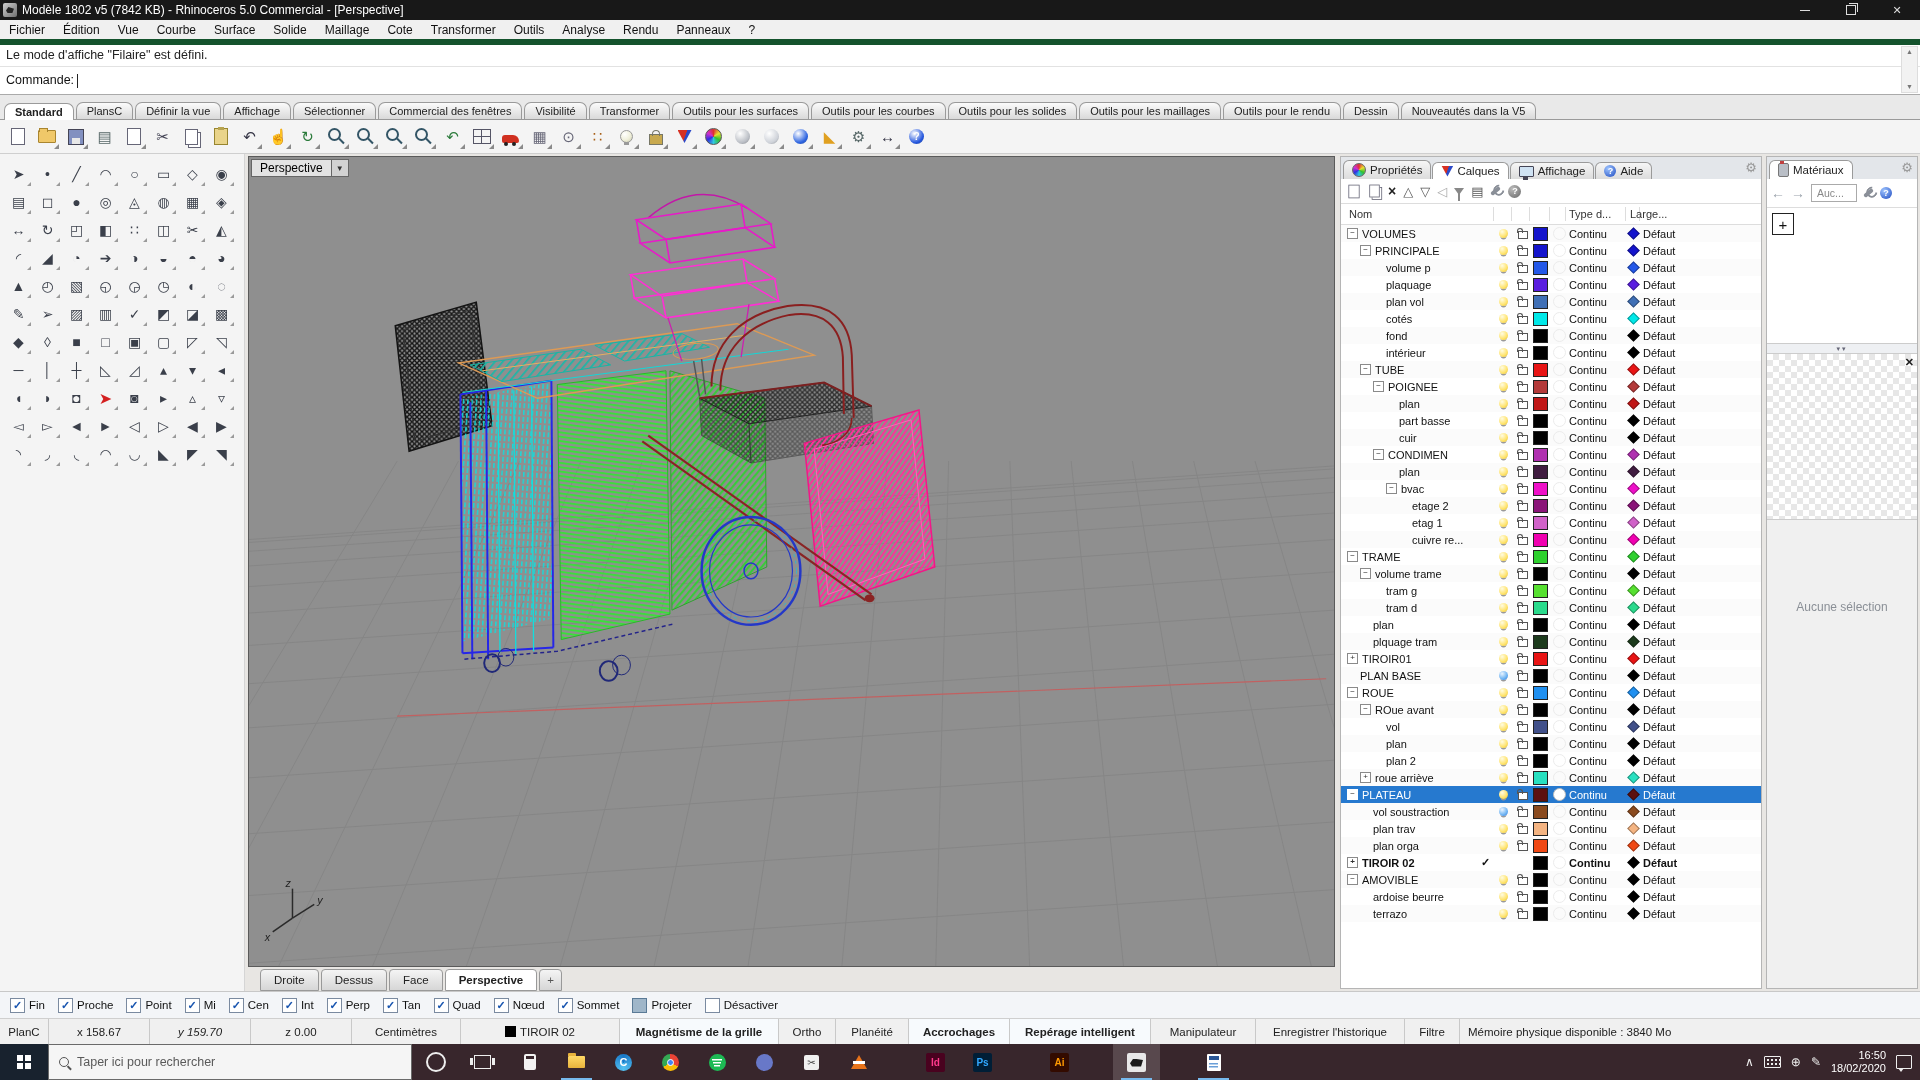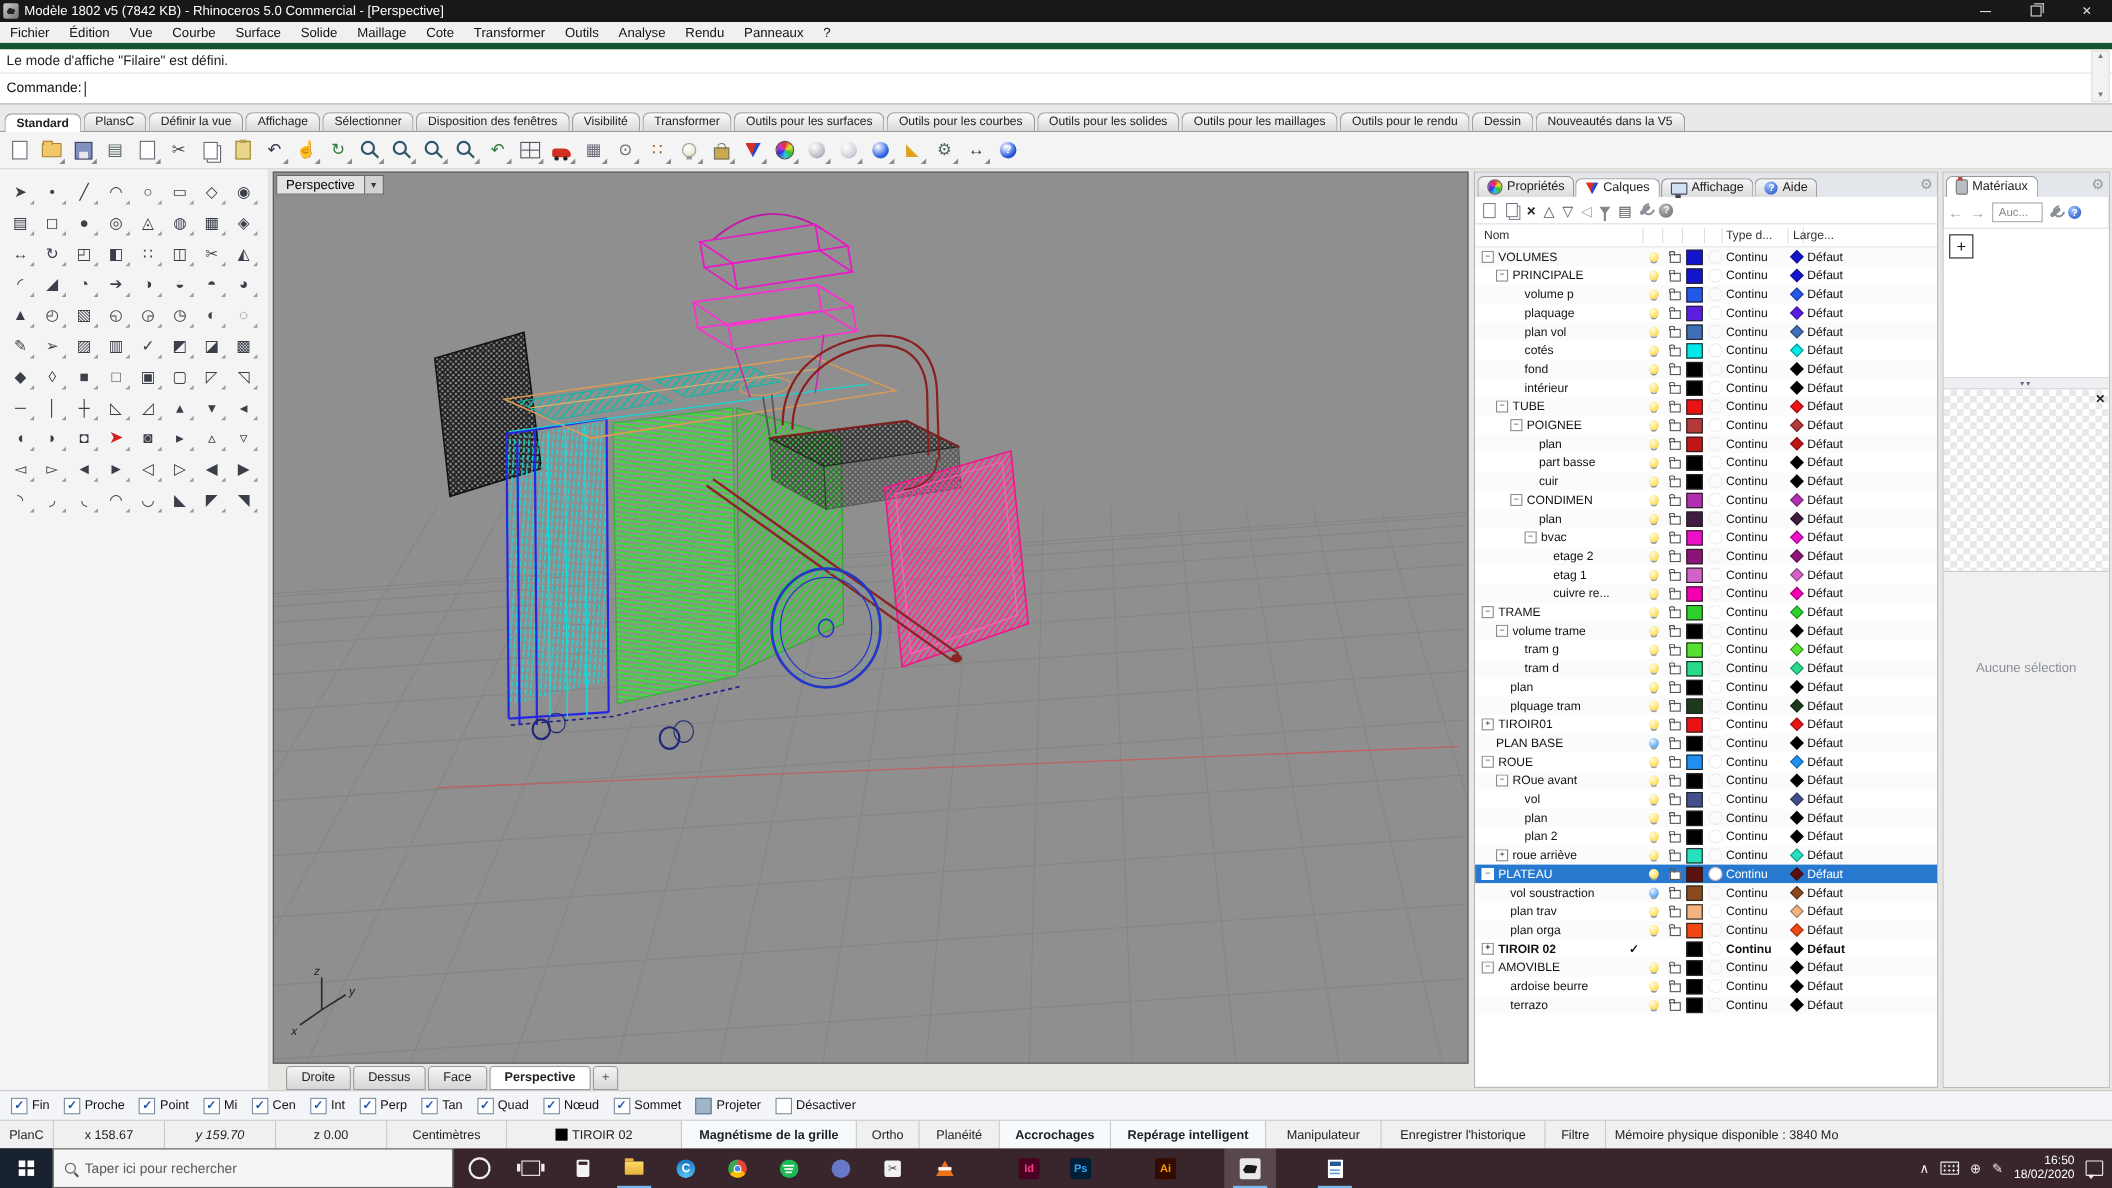--- a/index.html
+++ b/index.html
@@ -237,21 +237,21 @@
         <span>▼</span>
       </div>
   </div>
 
   <div class="tabrow" id="tabrow">
       <span class="ttab active">Standard</span>
       <span class="ttab">PlansC</span>
       <span class="ttab">Définir la vue</span>
       <span class="ttab">Affichage</span>
       <span class="ttab">Sélectionner</span>
-      <span class="ttab">Disposition des fenêtres</span>
+      <span class="ttab">Commercial des fenêtres</span>
       <span class="ttab">Visibilité</span>
       <span class="ttab">Transformer</span>
       <span class="ttab">Outils pour les surfaces</span>
       <span class="ttab">Outils pour les courbes</span>
       <span class="ttab">Outils pour les solides</span>
       <span class="ttab">Outils pour les maillages</span>
       <span class="ttab">Outils pour le rendu</span>
       <span class="ttab">Dessin</span>
       <span class="ttab">Nouveautés dans la V5</span>
     </div>

